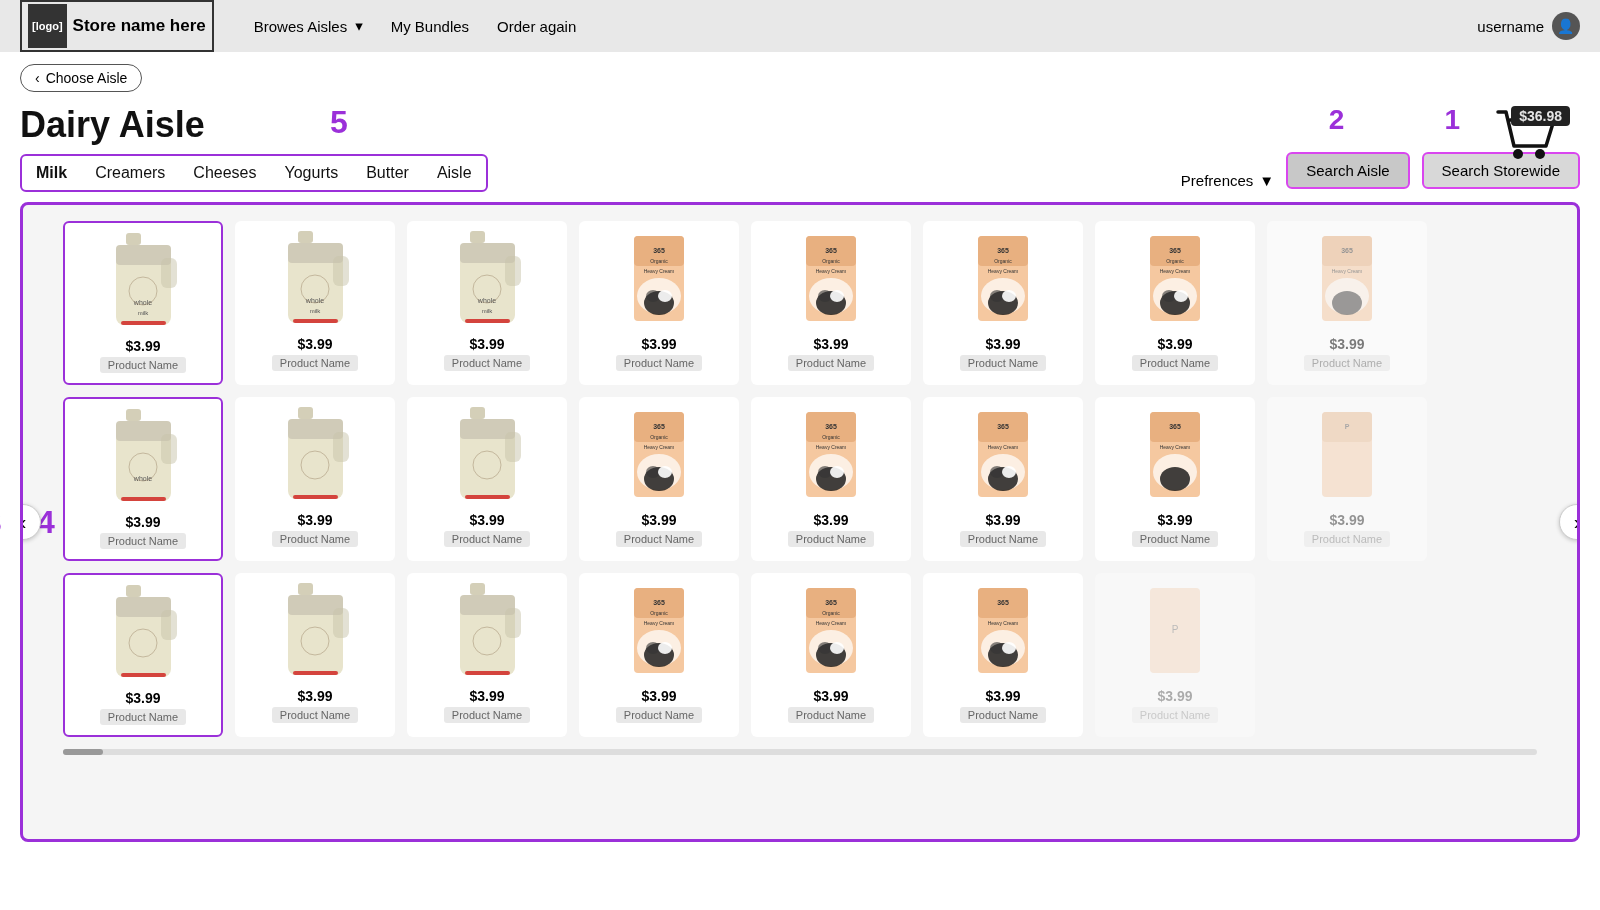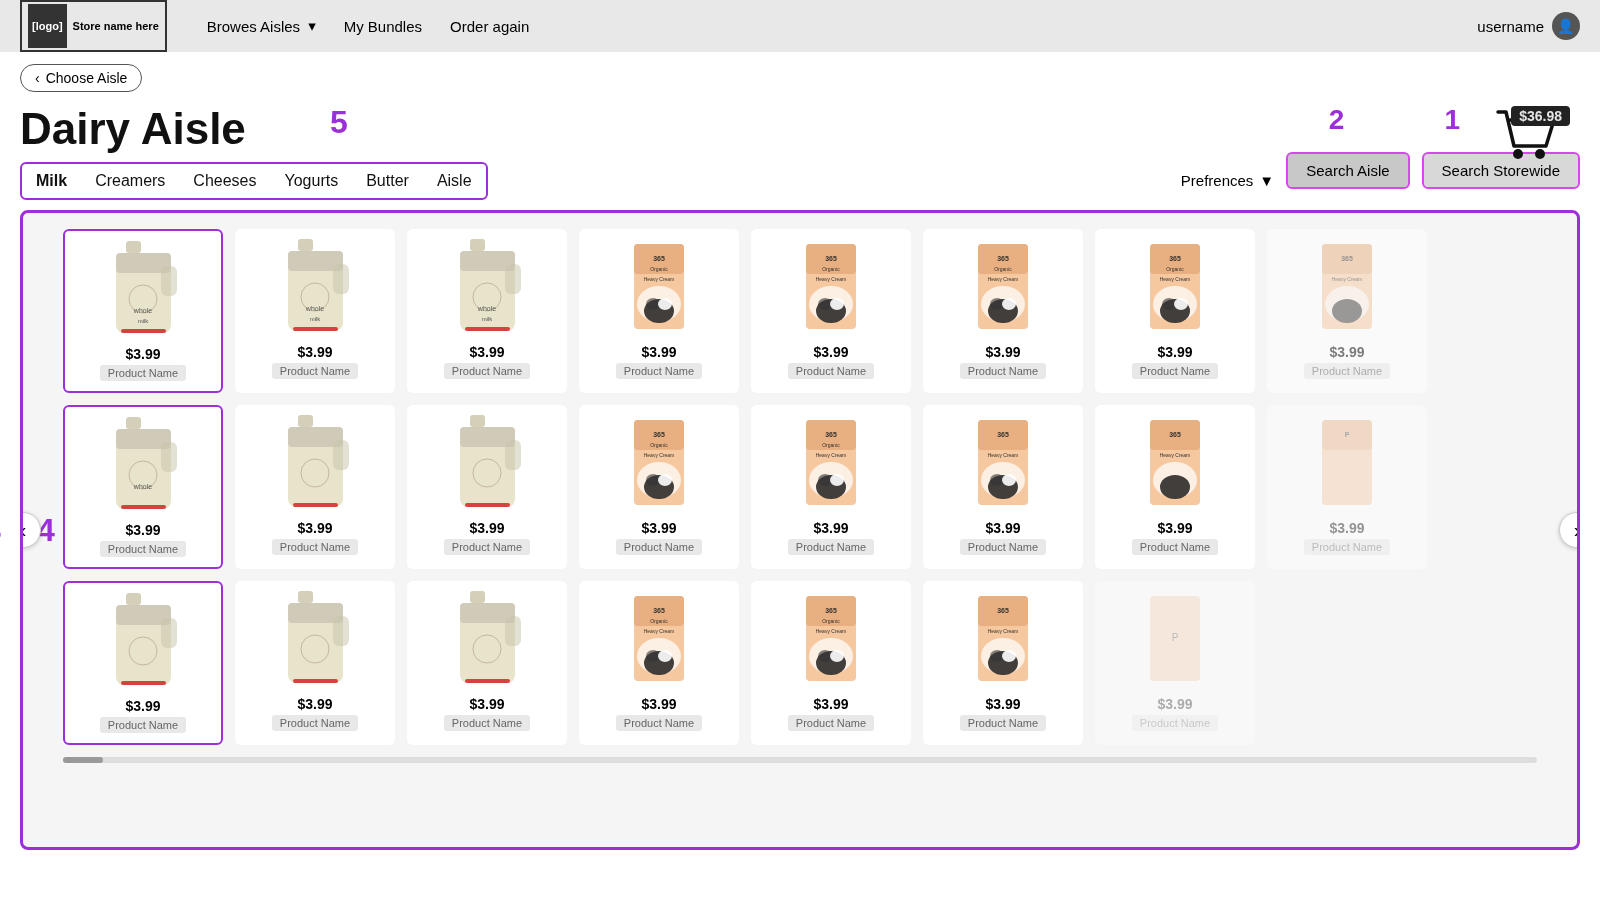--- a/index.html
+++ b/index.html
@@ -22,21 +22,21 @@
       display: flex;
       align-items: center;
       gap: 6px;
     }
     .navbar-logo .logo-box {
       background: #333;
       color: #fff;
       padding: 16px 4px;
       font-size: 11px;
     }
-    .navbar-store-name { font-size: 11px; }
+    .navbar-store-name { font-size: 17px; }
     .navbar-links { display: flex; align-items: center; gap: 28px; margin-left: 10px; }
     .navbar-link { font-size: 15px; font-weight: 500; cursor: pointer; display: flex; align-items: center; gap: 8px; }
     .navbar-right { margin-left: auto; display: flex; align-items: center; gap: 8px; font-size: 15px; }
     .navbar-user-icon {
       width: 28px; height: 28px; border-radius: 50%; background: #555;
       display: flex; align-items: center; justify-content: center; color: #fff; font-size: 14px;
     }
 
     
     .breadcrumb-bar {
@@ -65,21 +65,21 @@
     
     .aisle-header {
       display: flex;
       align-items: flex-start;
       justify-content: space-between;
       margin-bottom: 10px;
       position: relative;
     }
     .aisle-title-section { display: flex; flex-direction: column; }
     .aisle-title {
-      font-size: 44px;
+      font-size: 36px;
       font-weight: bold;
       color: #111;
       margin-bottom: 8px;
     }
     .aisle-tabs {
       border: 2px solid #9b30d9;
       border-radius: 6px;
       display: flex;
       align-items: center;
       padding: 6px 10px;

